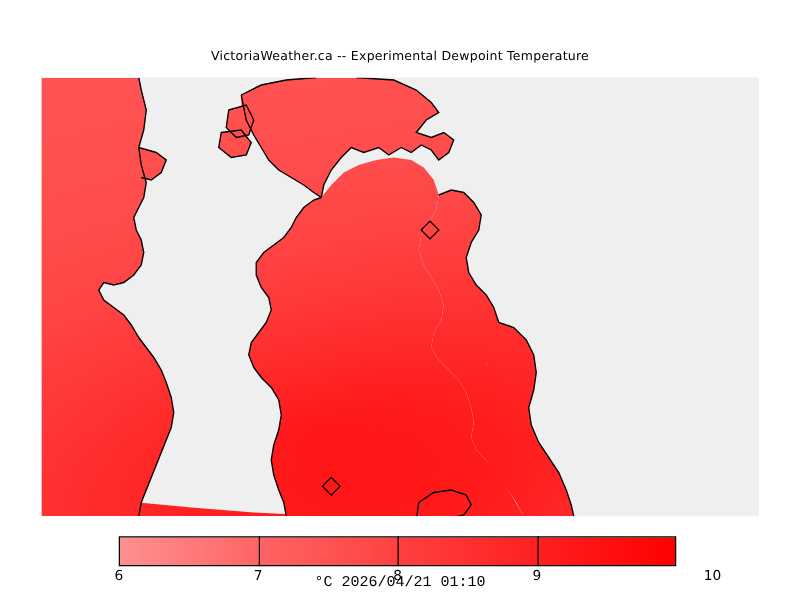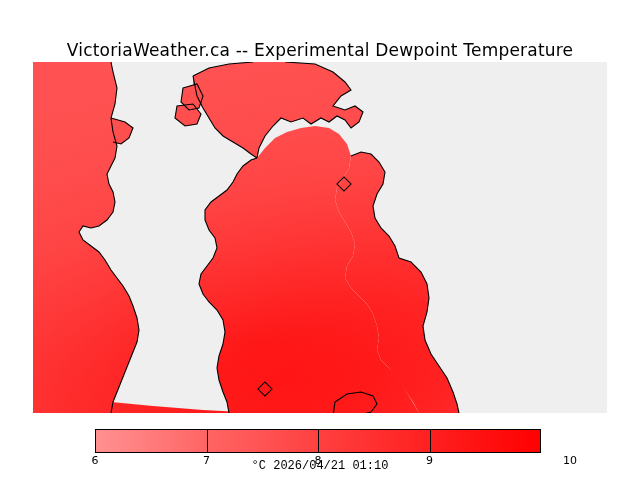--- a/index.html
+++ b/index.html
@@ -22,21 +22,21 @@
   }
 
   
   #title {
     position: absolute;
     left: 0;
     top: 40px;
     width: 640px;
     text-align: center;
     font-family: "DejaVu Sans", sans-serif;
-    font-size: 17px;
+    font-size: 10px;
     letter-spacing: 0.2px;
     color: #000000;
     white-space: nowrap;
   }
 
   
   #map-panel {
     position: absolute;
     left: 33px;
     top: 62px;

